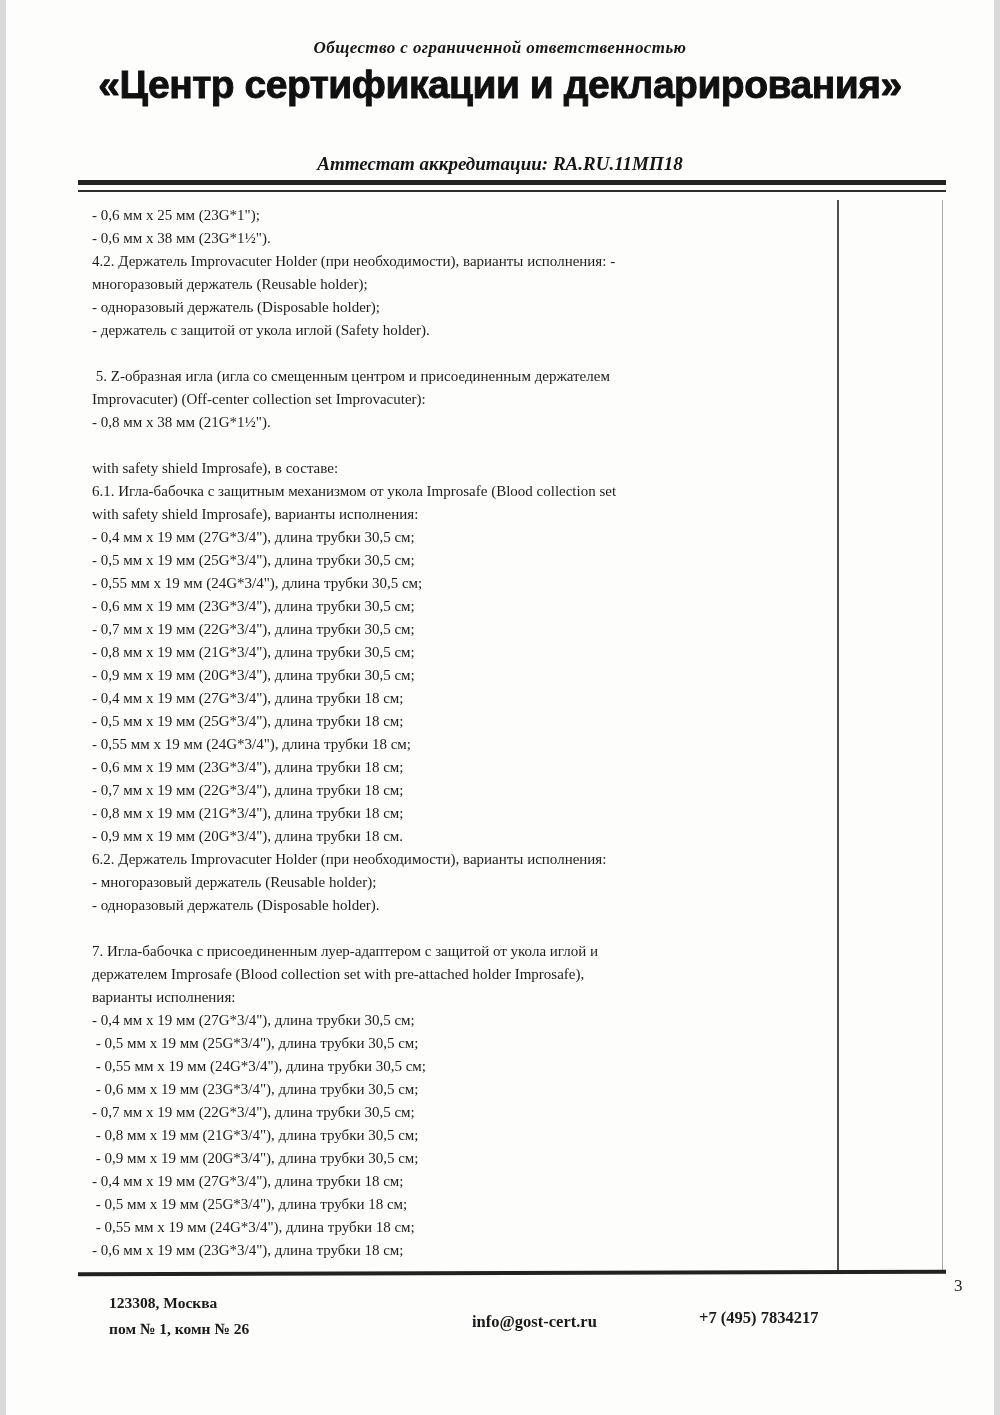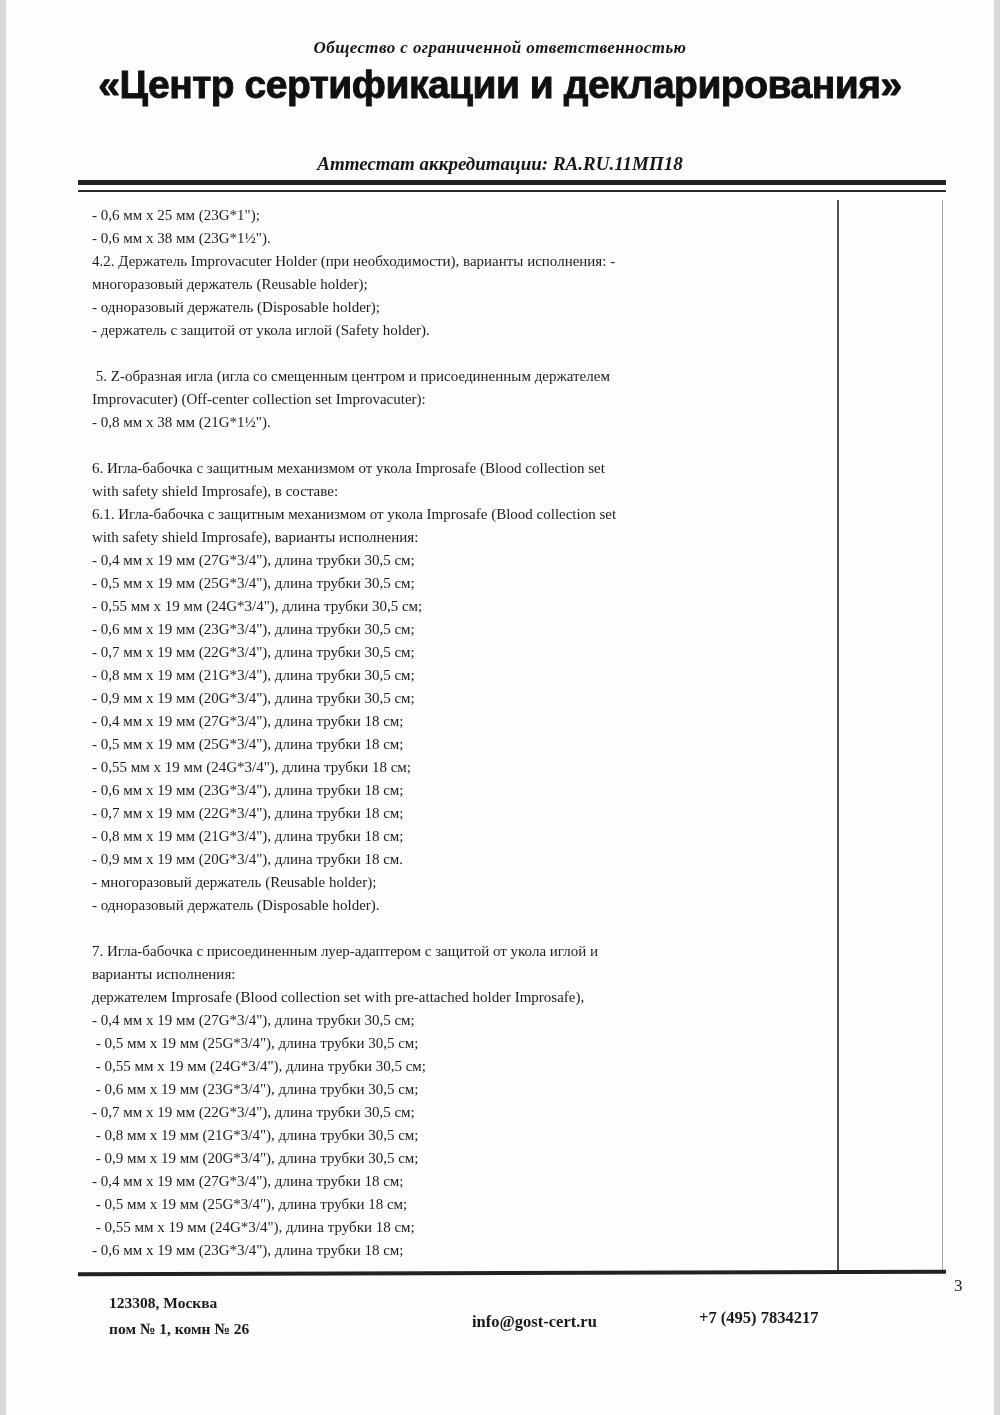--- a/index.html
+++ b/index.html
@@ -121,44 +121,44 @@
       <div class="line">- 0,6 мм х 38 мм (23G*1½").</div>
       <div class="line">4.2. Держатель Improvacuter Holder (при необходимости), варианты исполнения: -</div>
       <div class="line">многоразовый держатель (Reusable holder);</div>
       <div class="line">- одноразовый держатель (Disposable holder);</div>
       <div class="line">- держатель с защитой от укола иглой (Safety holder).</div>
       <div class="line"></div>
       <div class="line"> 5. Z-образная игла (игла со смещенным центром и присоединенным держателем</div>
       <div class="line">Improvacuter) (Off-center collection set Improvacuter):</div>
       <div class="line">- 0,8 мм х 38 мм (21G*1½").</div>
       <div class="line"></div>
-      <div class="line">6. Игла-бабочка с защитным механизмом от укола Improsafe (Blood collection set</div>
       <div class="line">with safety shield Improsafe), в составе:</div>
       <div class="line">6.1. Игла-бабочка с защитным механизмом от укола Improsafe (Blood collection set</div>
       <div class="line">with safety shield Improsafe), варианты исполнения:</div>
       <div class="line">- 0,4 мм х 19 мм (27G*3/4"), длина трубки 30,5 см;</div>
       <div class="line">- 0,5 мм х 19 мм (25G*3/4"), длина трубки 30,5 см;</div>
       <div class="line">- 0,55 мм х 19 мм (24G*3/4"), длина трубки 30,5 см;</div>
       <div class="line">- 0,6 мм х 19 мм (23G*3/4"), длина трубки 30,5 см;</div>
       <div class="line">- 0,7 мм х 19 мм (22G*3/4"), длина трубки 30,5 см;</div>
       <div class="line">- 0,8 мм х 19 мм (21G*3/4"), длина трубки 30,5 см;</div>
       <div class="line">- 0,9 мм х 19 мм (20G*3/4"), длина трубки 30,5 см;</div>
       <div class="line">- 0,4 мм х 19 мм (27G*3/4"), длина трубки 18 см;</div>
       <div class="line">- 0,5 мм х 19 мм (25G*3/4"), длина трубки 18 см;</div>
       <div class="line">- 0,55 мм х 19 мм (24G*3/4"), длина трубки 18 см;</div>
       <div class="line">- 0,6 мм х 19 мм (23G*3/4"), длина трубки 18 см;</div>
       <div class="line">- 0,7 мм х 19 мм (22G*3/4"), длина трубки 18 см;</div>
       <div class="line">- 0,8 мм х 19 мм (21G*3/4"), длина трубки 18 см;</div>
       <div class="line">- 0,9 мм х 19 мм (20G*3/4"), длина трубки 18 см.</div>
+      <div class="line">6.2. Держатель Improvacuter Holder (при необходимости), варианты исполнения:</div>
       <div class="line">- многоразовый держатель (Reusable holder);</div>
       <div class="line">- одноразовый держатель (Disposable holder).</div>
       <div class="line"></div>
       <div class="line">7. Игла-бабочка с присоединенным луер-адаптером с защитой от укола иглой и</div>
+      <div class="line">держателем Improsafe (Blood collection set with pre-attached holder Improsafe),</div>
       <div class="line">варианты исполнения:</div>
-      <div class="line">держателем Improsafe (Blood collection set with pre-attached holder Improsafe),</div>
       <div class="line">- 0,4 мм х 19 мм (27G*3/4"), длина трубки 30,5 см;</div>
       <div class="line"> - 0,5 мм х 19 мм (25G*3/4"), длина трубки 30,5 см;</div>
       <div class="line"> - 0,55 мм х 19 мм (24G*3/4"), длина трубки 30,5 см;</div>
       <div class="line"> - 0,6 мм х 19 мм (23G*3/4"), длина трубки 30,5 см;</div>
       <div class="line">- 0,7 мм х 19 мм (22G*3/4"), длина трубки 30,5 см;</div>
       <div class="line"> - 0,8 мм х 19 мм (21G*3/4"), длина трубки 30,5 см;</div>
       <div class="line"> - 0,9 мм х 19 мм (20G*3/4"), длина трубки 30,5 см;</div>
       <div class="line">- 0,4 мм х 19 мм (27G*3/4"), длина трубки 18 см;</div>
       <div class="line"> - 0,5 мм х 19 мм (25G*3/4"), длина трубки 18 см;</div>
       <div class="line"> - 0,55 мм х 19 мм (24G*3/4"), длина трубки 18 см;</div>

